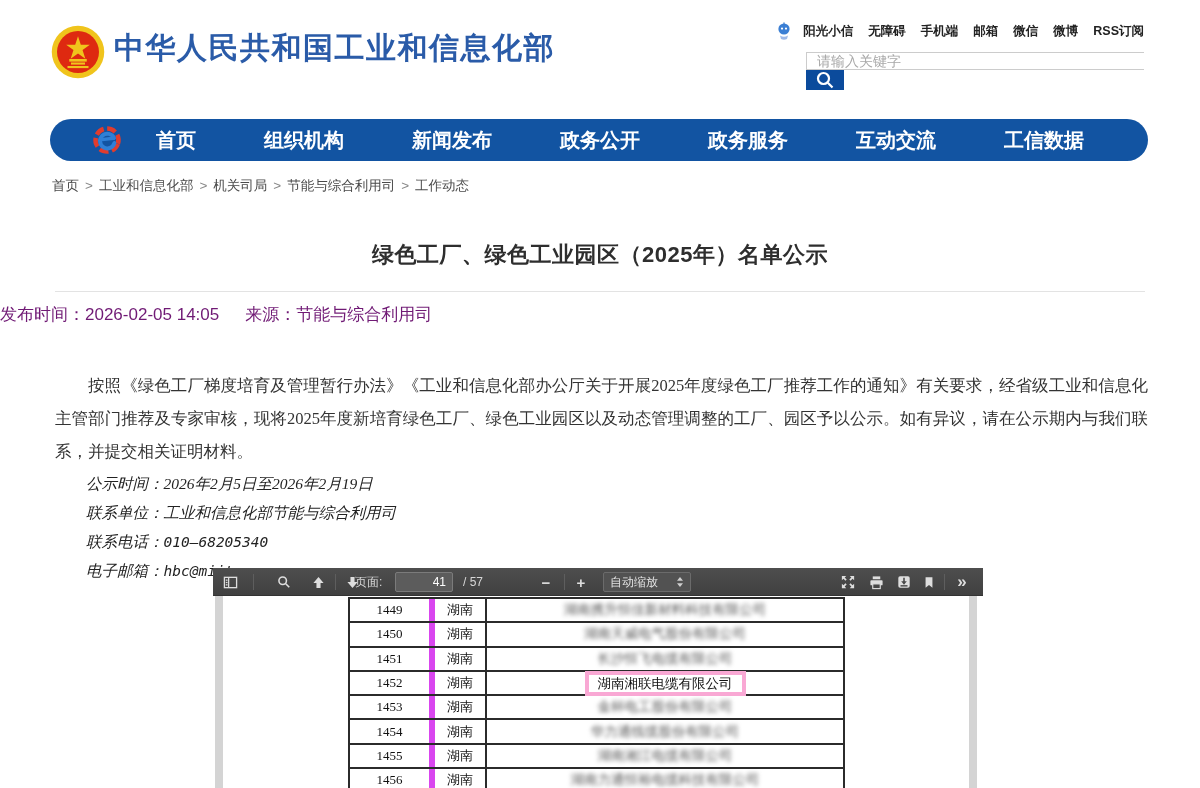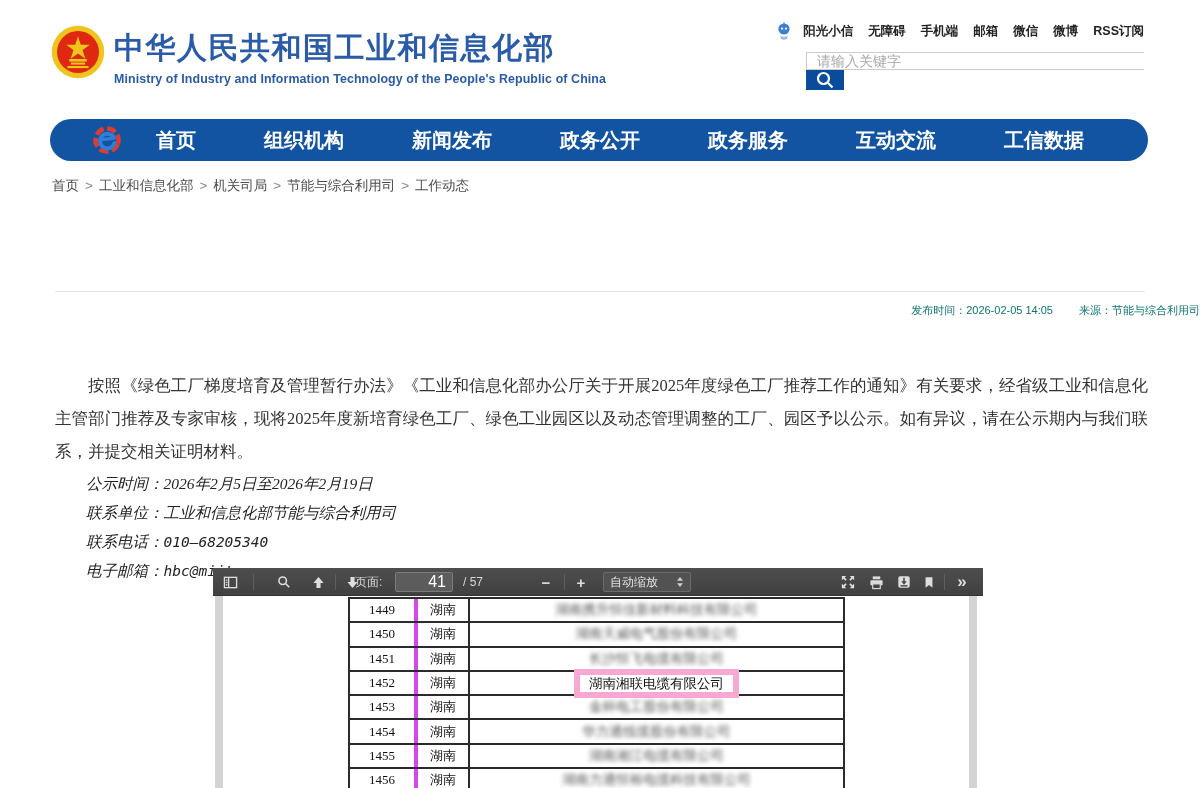--- a/index.html
+++ b/index.html
@@ -34,22 +34,22 @@
 
   
   .breadcrumb { position:absolute; left:52px; top:177px; font-size:13.5px; color:#4a4a4a; }
   .breadcrumb span.sep { color:#888; margin:0 6px; }
   .breadcrumb a { color:#4a4a4a; text-decoration:none; cursor:pointer; }
 
   
   .article-title { position:absolute; top:240px; left:0; width:100%; text-align:center;
     font-size:22px; font-weight:bold; color:#2e2e2e; letter-spacing:.5px; }
   .title-divider { position:absolute; top:291px; left:55px; right:55px; height:1px; background:#e3e3e3; }
-  .article-meta { position:absolute; top:303px; left:0; width:100%; text-align:right;
-    font-size:11px; color:#0f766e; }
+  .article-meta { position:absolute; top:303px; left:0; width:100%; text-align:left;
+    font-size:17px; color:#701a75; }
   .article-meta .gap { display:inline-block; width:26px; }
 
   .article-body { position:absolute; top:369px; left:55px; right:52px;
     font-family:Liberation Serif, serif; font-size:16.5px; color:#333;
     line-height:33px; text-align:justify; }
   .article-body p { text-indent:2em; }
 
   .detail-lines { position:absolute; top:469px; left:86px;
     font-family:"Liberation Serif","DejaVu Serif",serif; font-size:15.5px; color:#222;font-style:italic; }
   .detail-line { height:29px; line-height:29px; }
@@ -59,41 +59,41 @@
   .pdf { position:absolute; left:213px; top:568px; width:770px; height:220px; overflow:hidden;
     background:#fff; }
   .pdf-toolbar { position:relative; height:28px; background:linear-gradient(#4e4e4e,#404040);
     border-bottom:1px solid #333; color:#d8d8d8; font-size:12px;padding-left:44px; }
   .tbtn { position:absolute; top:0; height:28px; display:flex; align-items:center; justify-content:center;
     cursor:pointer; color:#dedede; }
   .tsep { position:absolute; top:6px; width:1px; height:16px; background:#5e5e5e; }
   .tlabel { position:absolute; top:0; height:28px; display:flex; align-items:center; color:#d8d8d8; }
   .page-input { position:absolute; left:182px; top:4px; width:58px; height:20px;
     background:#5c5c5c; border:1px solid #7b7b7b; border-radius:2px; color:#fff;
-    text-align:right; padding-right:6px; font-size:16px; outline:none; }
+    text-align:right; padding-right:6px; font-size:12px; outline:none; }
   .zoom-select { position:absolute; left:390px; top:4px; width:88px; height:20px;
     background:#525252; border:1px solid #6b6b6b; border-radius:2px; display:flex;
     align-items:center; padding:0 6px; cursor:pointer; color:#e3e3e3; }
   .zoom-select .zs-label { flex:1; font-size:12px; }
   .glyph-btn { font-size:15px; font-weight:bold; }
 
   .pdf-body { position:relative; height:192px; background:#fff; }
   .pdf-strip { position:absolute; top:0; bottom:0; width:8px; background:#d4d4d4; }
   .pdf-strip.left { left:2px; } .pdf-strip.right { right:6px; }
 
   .pdf-table { position:absolute; left:135px; top:1px; width:497px;
     border:2px solid #2b2b2b; border-bottom:none;
     font-family:"Liberation Serif","DejaVu Serif",serif; color:#111; }
   .trow { display:flex; height:24.3px; border-bottom:2px solid #2b2b2b; align-items:center; }
   .cell { height:100%; display:flex; align-items:center; justify-content:center; font-size:13px; }
-  .c-no { width:68px; border-right:4px solid #d946ef; }
+  .c-no { width:85px; border-right:6px solid #d946ef; }
   .c-prov { width:52px; border-right:2px solid #2b2b2b; }
   .c-comp { flex:1; font-size:13.5px; }
   .blurred { filter:blur(2.1px); color:#555; }
-  .highlight-box { display:inline-block; border:6px solid #f9a8d4; padding:0px 9px; line-height:17px; }
+  .highlight-box { display:inline-block; border:4px solid #f9a8d4; padding:0px 9px; line-height:17px; }
 
   svg { display:block; }
 </style>
 </head>
 <body>
 
 <div class="page">
 
   <div class="emblem">
     <svg viewBox="0 0 64 64" width="56" height="56">
@@ -101,21 +101,20 @@
       <circle cx="32" cy="32" r="24" fill="#de2910"></circle>
       <path d="M32 14 l3.2 9.8 h10.3 l-8.3 6 3.2 9.8 -8.4-6 -8.4 6 3.2-9.8 -8.3-6 h10.3 Z" fill="#f0c41c"></path>
       <rect x="22" y="40" width="20" height="3" fill="#f0c41c"></rect>
       <rect x="24" y="44" width="16" height="2.4" fill="#f0c41c"></rect>
       <rect x="20" y="48" width="24" height="2.4" fill="#f0c41c"></rect>
     </svg>
   </div>
 
   <div class="ministry">
     <div class="ministry-cn">中华人民共和国工业和信息化部</div>
-    <div class="ministry-en">Ministry of Industry and Information Technology of the People's Republic of China</div>
   </div>
 
   <div class="top-links">
     <span class="mascot">
       <svg viewBox="0 0 16 18" width="16" height="18">
         <circle cx="8" cy="7" r="5.6" fill="#3b7fd4"></circle>
         <circle cx="6" cy="6.6" r="1.1" fill="#fff"></circle>
           <circle cx="10" cy="6.6" r="1.1" fill="#fff"></circle>
         <rect x="7.4" y="0.4" width="1.2" height="2" fill="#3b7fd4"></rect>
         <path d="M4 13.5 Q8 16 12 13.5 L11 17 Q8 18.4 5 17 Z" fill="#9db9e8"></path>
@@ -157,20 +156,21 @@
         <div class="nav-item">新闻发布</div>
         <div class="nav-item">政务公开</div>
         <div class="nav-item">政务服务</div>
         <div class="nav-item">互动交流</div>
         <div class="nav-item">工信数据</div>
       </div>
   </div>
 
   <div class="breadcrumb"><a>首页</a><span class="sep">&gt;</span><a>工业和信息化部</a><span class="sep">&gt;</span><a>机关司局</a><span class="sep">&gt;</span><a>节能与综合利用司</a><span class="sep">&gt;</span><a>工作动态</a></div>
 
+  <div class="article-title">绿色工厂、绿色工业园区（2025年）名单公示</div>
   <div class="title-divider"></div>
   <div class="article-meta">
     <span>发布时间：</span><span>2026-02-05 14:05</span><span class="gap"></span><span>来源：</span><span>节能与综合利用司</span>
   </div>
 
   <div class="article-body">
     <p>按照《绿色工厂梯度培育及管理暂行办法》《工业和信息化部办公厅关于开展2025年度绿色工厂推荐工作的通知》有关要求，经省级工业和信息化主管部门推荐及专家审核，现将2025年度新培育绿色工厂、绿色工业园区以及动态管理调整的工厂、园区予以公示。如有异议，请在公示期内与我们联系，并提交相关证明材料。</p>
   </div>
 
   <div class="detail-lines">

